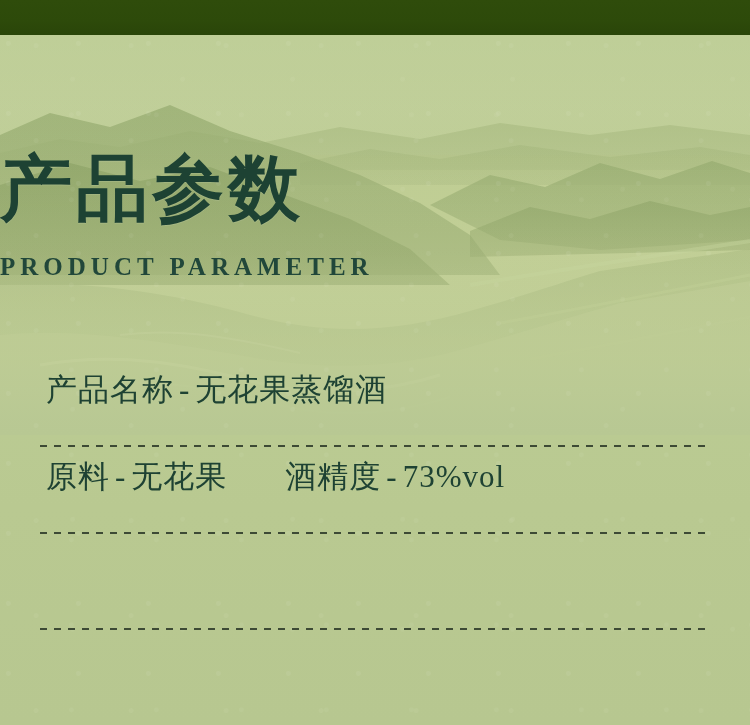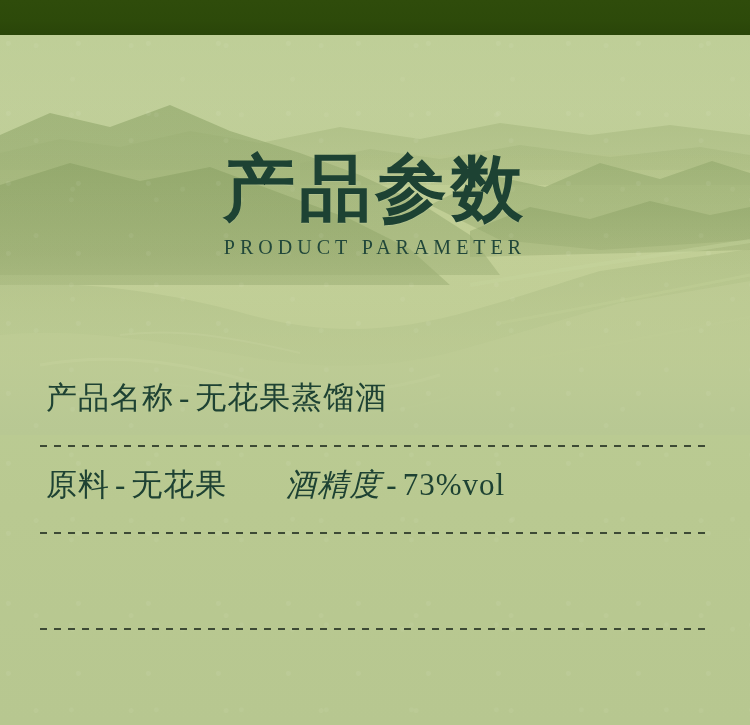--- a/index.html
+++ b/index.html
@@ -57,36 +57,35 @@
         rgba(184,200,147,0.92) 96%,
         rgba(184,200,147,1) 100%);
     pointer-events: none;
   }
 
   
   .heading {
     position: absolute;
     left: 0; top: 150px;
     width: 750px;
-    text-align: center;
     z-index: 4;
   }
   .title-cn {
     font-size: 72px;
     line-height: 78px;
     font-weight: 700;
     color: #1d4233;
     letter-spacing: 4px;
     text-shadow: 0 1px 0 rgba(255,255,255,0.10);
   }
   .title-en {
-    margin-top: 4px;
-    font-size: 20px;
+    margin-top: 24px;
+    font-size: 25px;
     line-height: 30px;
-    font-weight: 400;
+    font-weight: 700;
     color: #21473a;
     letter-spacing: 5px;
   }
 
   
   .specs {
     position: absolute;
     left: 40px;
     top: 360px;
     width: 672px;
@@ -100,28 +99,26 @@
 
   .spec-text {
     position: absolute;
     left: 6px;
     top: 8px;
     font-size: 31px;
     line-height: 44px;
     color: #1e4233;
     white-space: nowrap;
     letter-spacing: 1px;
-    margin-top: 8px;
   }
   .spec-text .sep {
     padding: 0 5px;
   }
   .spec-text .val-alc {
     padding-left: 58px;
-    font-style: italic;
   }
   .dashed {
     position: absolute;
     left: 0;
     bottom: 0;
     width: 672px;
     height: 2px;
     background-image: repeating-linear-gradient(
         to right,
         #3d4a35 0px, #3d4a35 7px,

